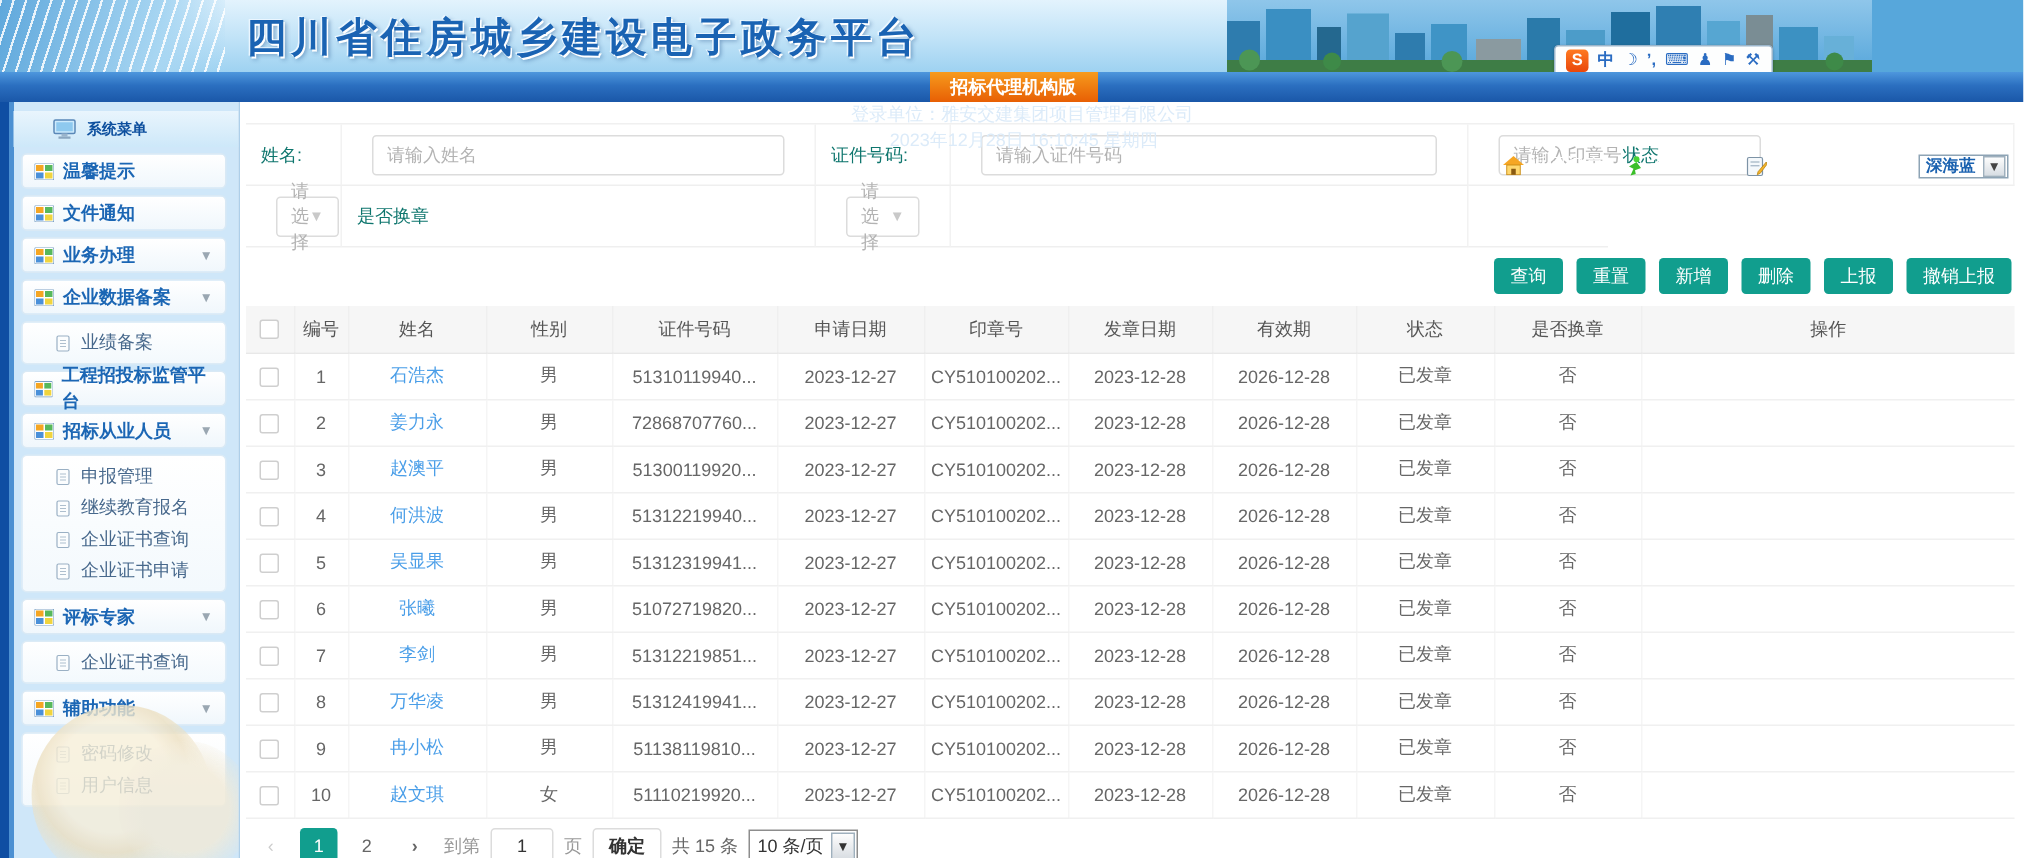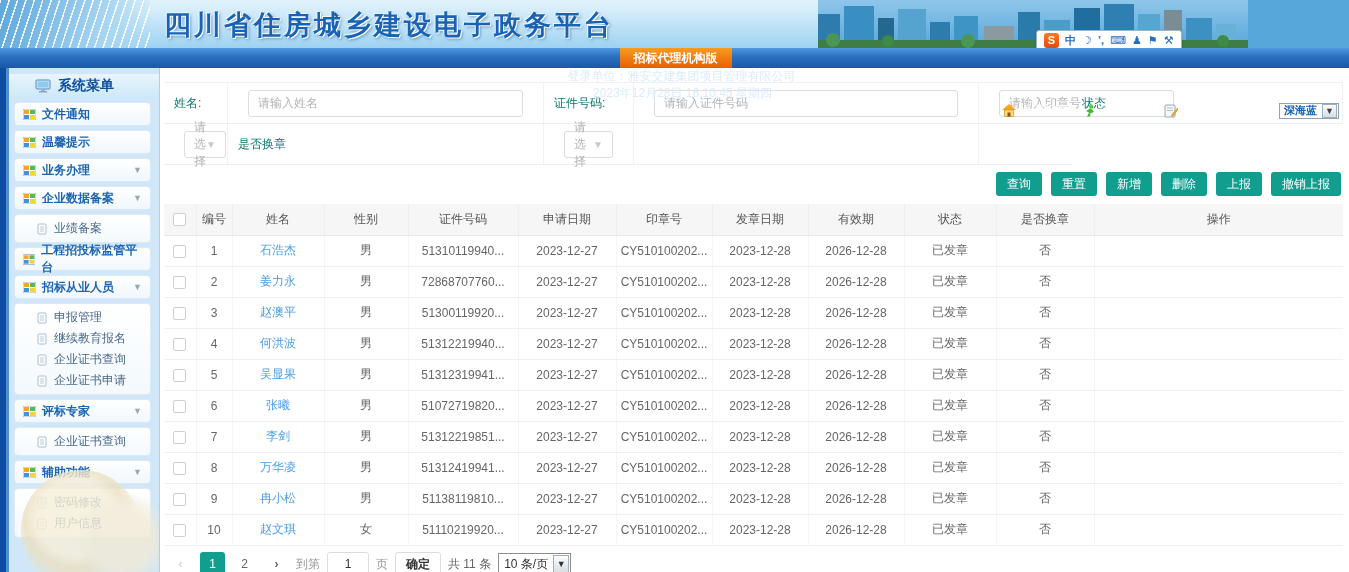--- a/index.html
+++ b/index.html
@@ -43,21 +43,21 @@
   
   .layout { display:flex; height:504px; }
 
   
   .sidebar { position:relative; width:160px; height:504px; overflow:hidden;
     background:linear-gradient(90deg,#0f4ea3 0 6px, #4c90d2 6px 9px, #cfe7f9 9px 100%);
     border-right:1px solid #aecfe9; }
   .sb-inner { position:relative; margin-left:9px; height:100%; padding-top:6px; }
   .sb-header { display:flex; align-items:center; gap:7px; height:24px; padding-left:26px;
     background:linear-gradient(#e9f5fd,#cde8f9); border-bottom:1px solid #a9cdе8;
-    color:#0d4f9e; font-weight:bold; font-size:14px; }
+    color:#0d4f9e; font-weight:bold; font-size:10px; }
   .menu-item { display:flex; align-items:center; gap:6px; height:24px; margin:4px 8px 0 5px; padding:0 8px;
     background:linear-gradient(#ffffff,#f0f7fc); border:1px solid #d9e9f5; border-radius:4px;
     color:#1b66b4; font-weight:bold; cursor:pointer; }
   .menu-item .caret { margin-left:auto; color:#9aa7b2; font-size:9px; }
   .menu-subbox { margin:4px 8px 0 5px; padding:3px 0; background:linear-gradient(#ffffff,#f3f9fd);
     border:1px solid #dcebf6; border-radius:4px; }
   .menu-sub { display:flex; align-items:center; gap:7px; height:21px; padding-left:22px;
     color:#47688c; cursor:pointer; }
   .watermark { position:absolute; left:12px; bottom:-18px; width:120px; height:120px; border-radius:50%;
     background:radial-gradient(circle at 45% 40%, #f7efd9 0 38%, #ecdfc0 52%, rgba(240,230,205,.25) 70%, transparent 75%);
@@ -208,31 +208,31 @@
       </div>
 
       <div class="menu-item">
         <svg width="13" height="11" viewBox="0 0 13 11">
             <rect x="0" y="0" width="13" height="11" rx="1" fill="#fff" stroke="#7aa0c4" stroke-width=".8"></rect>
             <rect x="1" y="1" width="5" height="4" fill="#f5a623"></rect>
             <rect x="7" y="1" width="5" height="4" fill="#57b85c"></rect>
             <rect x="1" y="6" width="5" height="4" fill="#4a90d9"></rect>
             <rect x="7" y="6" width="5" height="4" fill="#f0d43e"></rect>
           </svg>
+        <span>温馨提示</span>
+      </div>
+      <div class="menu-item">
+        <svg width="13" height="11" viewBox="0 0 13 11">
+            <rect x="0" y="0" width="13" height="11" rx="1" fill="#fff" stroke="#7aa0c4" stroke-width=".8"></rect>
+            <rect x="1" y="1" width="5" height="4" fill="#f5a623"></rect>
+            <rect x="7" y="1" width="5" height="4" fill="#57b85c"></rect>
+            <rect x="1" y="6" width="5" height="4" fill="#4a90d9"></rect>
+            <rect x="7" y="6" width="5" height="4" fill="#f0d43e"></rect>
+          </svg>
         <span>文件通知</span>
-      </div>
-      <div class="menu-item">
-        <svg width="13" height="11" viewBox="0 0 13 11">
-            <rect x="0" y="0" width="13" height="11" rx="1" fill="#fff" stroke="#7aa0c4" stroke-width=".8"></rect>
-            <rect x="1" y="1" width="5" height="4" fill="#f5a623"></rect>
-            <rect x="7" y="1" width="5" height="4" fill="#57b85c"></rect>
-            <rect x="1" y="6" width="5" height="4" fill="#4a90d9"></rect>
-            <rect x="7" y="6" width="5" height="4" fill="#f0d43e"></rect>
-          </svg>
-        <span>温馨提示</span>
       </div>
       <div class="menu-item">
         <svg width="13" height="11" viewBox="0 0 13 11">
             <rect x="0" y="0" width="13" height="11" rx="1" fill="#fff" stroke="#7aa0c4" stroke-width=".8"></rect>
             <rect x="1" y="1" width="5" height="4" fill="#f5a623"></rect>
             <rect x="7" y="1" width="5" height="4" fill="#57b85c"></rect>
             <rect x="1" y="6" width="5" height="4" fill="#4a90d9"></rect>
             <rect x="7" y="6" width="5" height="4" fill="#f0d43e"></rect>
           </svg>
         <span>业务办理</span>
@@ -603,21 +603,21 @@
 
     <div class="pager">
       <span class="pg-btn pg-prev">‹</span>
       <span class="pg-btn pg-num active">1</span>
       <span class="pg-btn pg-num">2</span>
       <span class="pg-btn pg-next">›</span>
       <span style="color:#999;">到第</span>
       <input class="pg-goto-input" value="1" style="">
       <span style="color:#999;">页</span>
       <button class="pg-confirm">确定</button>
-      <span>共 11 条</span>
+      <span>共 15 条</span>
       <span class="pg-size">
         <span class="val">10 条/页</span>
         <span class="arrow">▼</span>
       </span>
     </div>
 
   </main>
 </div>
 
 </body></html>

